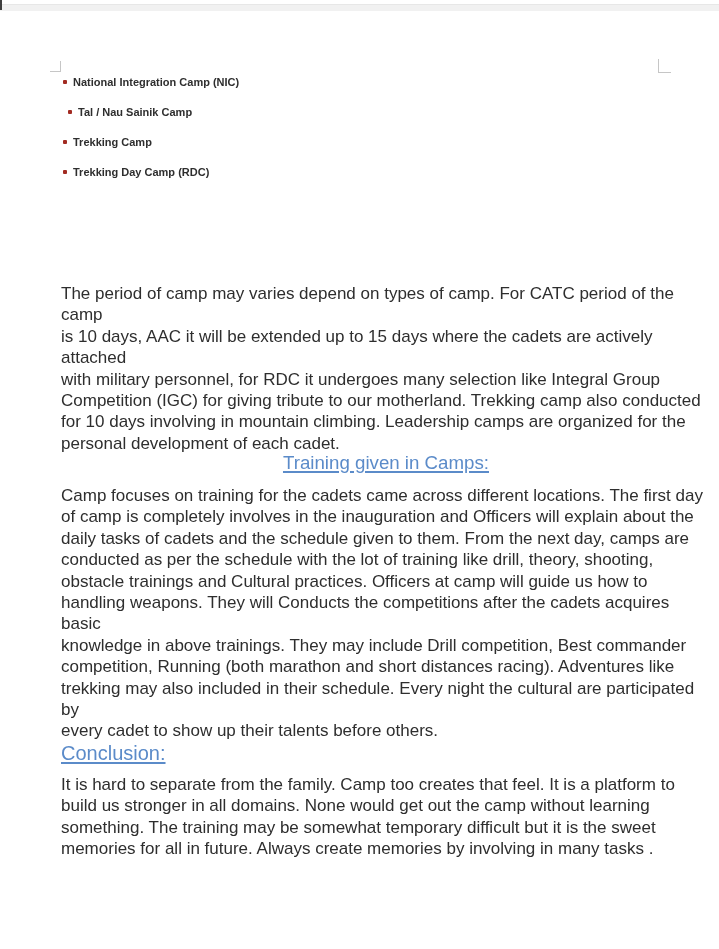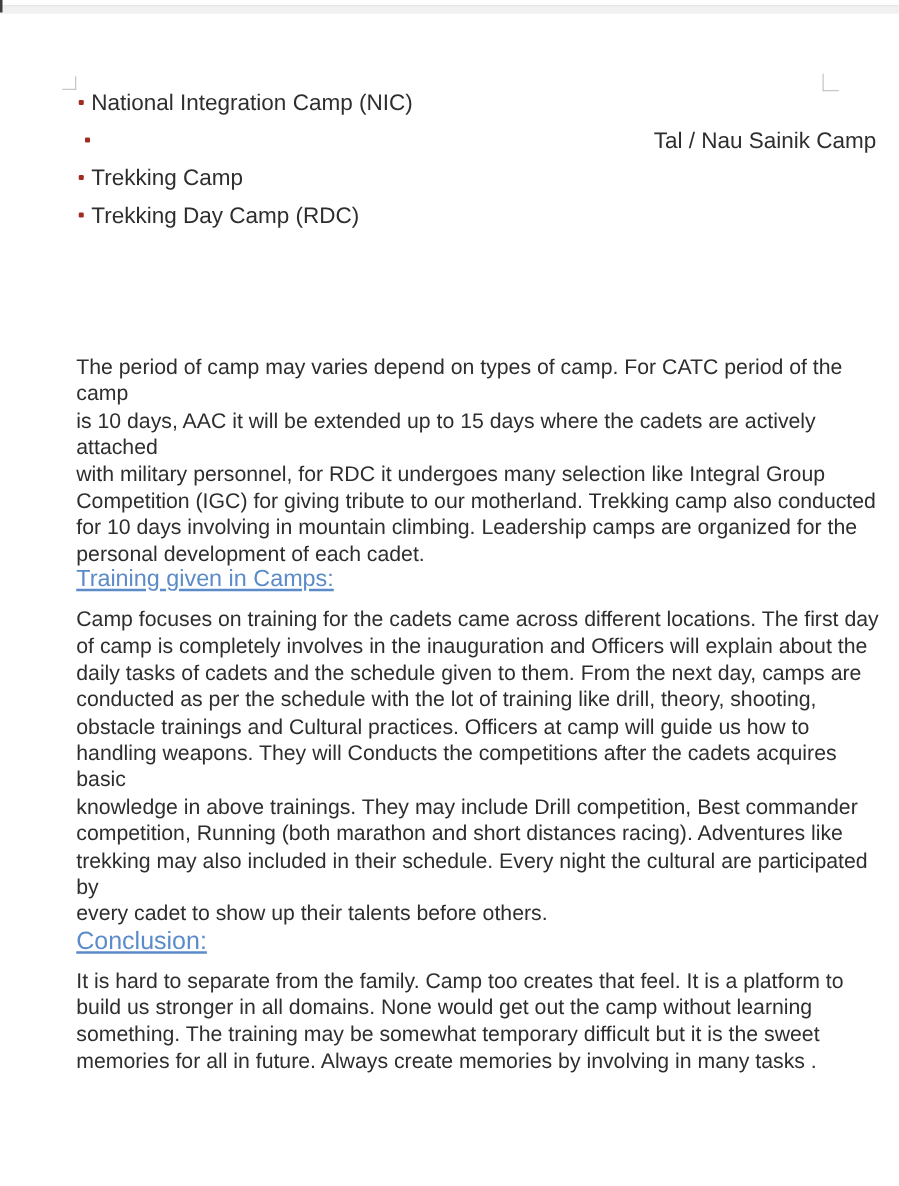--- a/index.html
+++ b/index.html
@@ -31,49 +31,49 @@
     border-bottom:1px solid var(--margin-mark);
   }
   .mark-right{
     position:absolute;left:658px;top:59px;width:13px;height:14px;
     border-left:1px solid var(--margin-mark);
     border-bottom:1px solid var(--margin-mark);
   }
   ul.camp-list{
     position:absolute;left:61px;top:72px;width:640px;
     list-style:none;
-    font-size:18px;line-height:20px;
+    font-size:11px;line-height:20px;font-weight:bold;
   }
   ul.camp-list li{
     position:relative;
     padding-left:12px;
     margin-bottom:10px;
   }
-  ul.camp-list li.indent{margin-left:5px;text-align:right;}
+  ul.camp-list li.indent{margin-left:5px;}
   .bullet{
     position:absolute;left:2px;top:8px;width:4px;height:4px;
     background:var(--bullet);border-radius:1px;
   }
   .para{
     position:absolute;left:61px;width:650px;
     font-size:17px;line-height:21.4px;
     white-space:pre-line;
   }
   .para.p1{top:283px;}
   .para.p2{top:485px;}
   .para.p3{top:774px;}
   .doc-heading{
     position:absolute;left:61px;width:650px;
     color:var(--heading);
     font-weight:400;
     text-decoration:underline;
     text-decoration-thickness:1.5px;
     text-underline-offset:2px;
   }
-  .h-training{top:451px;font-size:18.7px;line-height:24px;}
+  .h-training{top:451px;font-size:18.7px;line-height:24px;text-align:center;}
   .h-conclusion{top:740px;font-size:20px;line-height:27px;}
 </style>
 </head>
 <body>
 
 <div style="position:absolute;inset:0;">
 
   <div class="top-strip"></div>
   <div class="corner-tick"></div>
 

